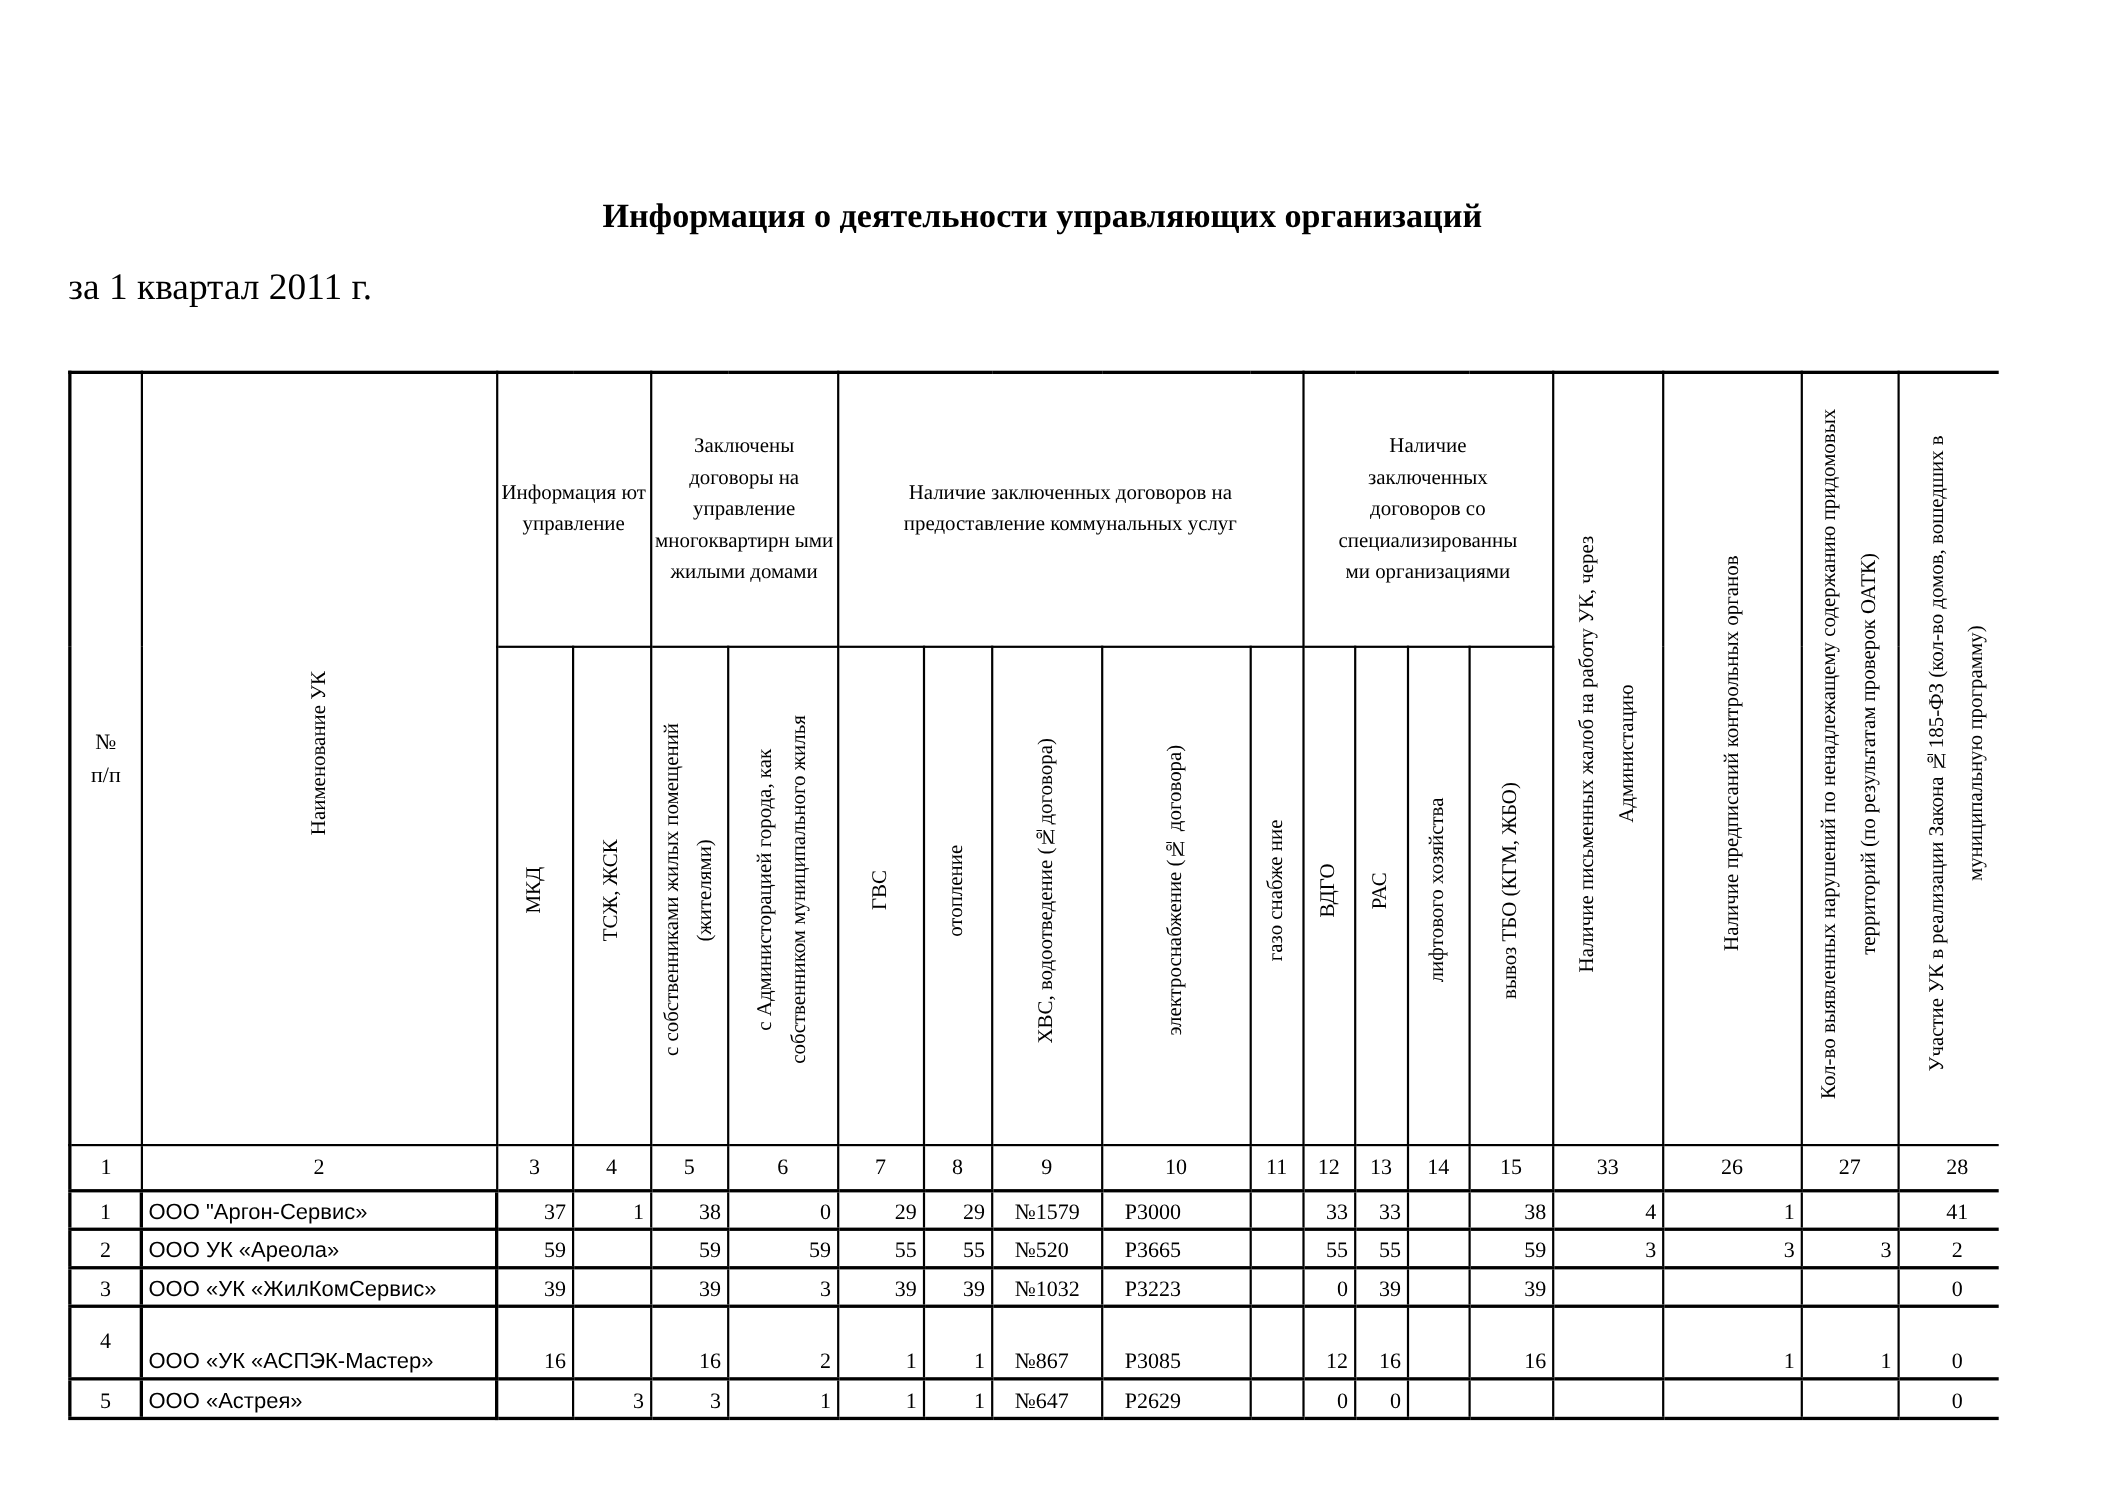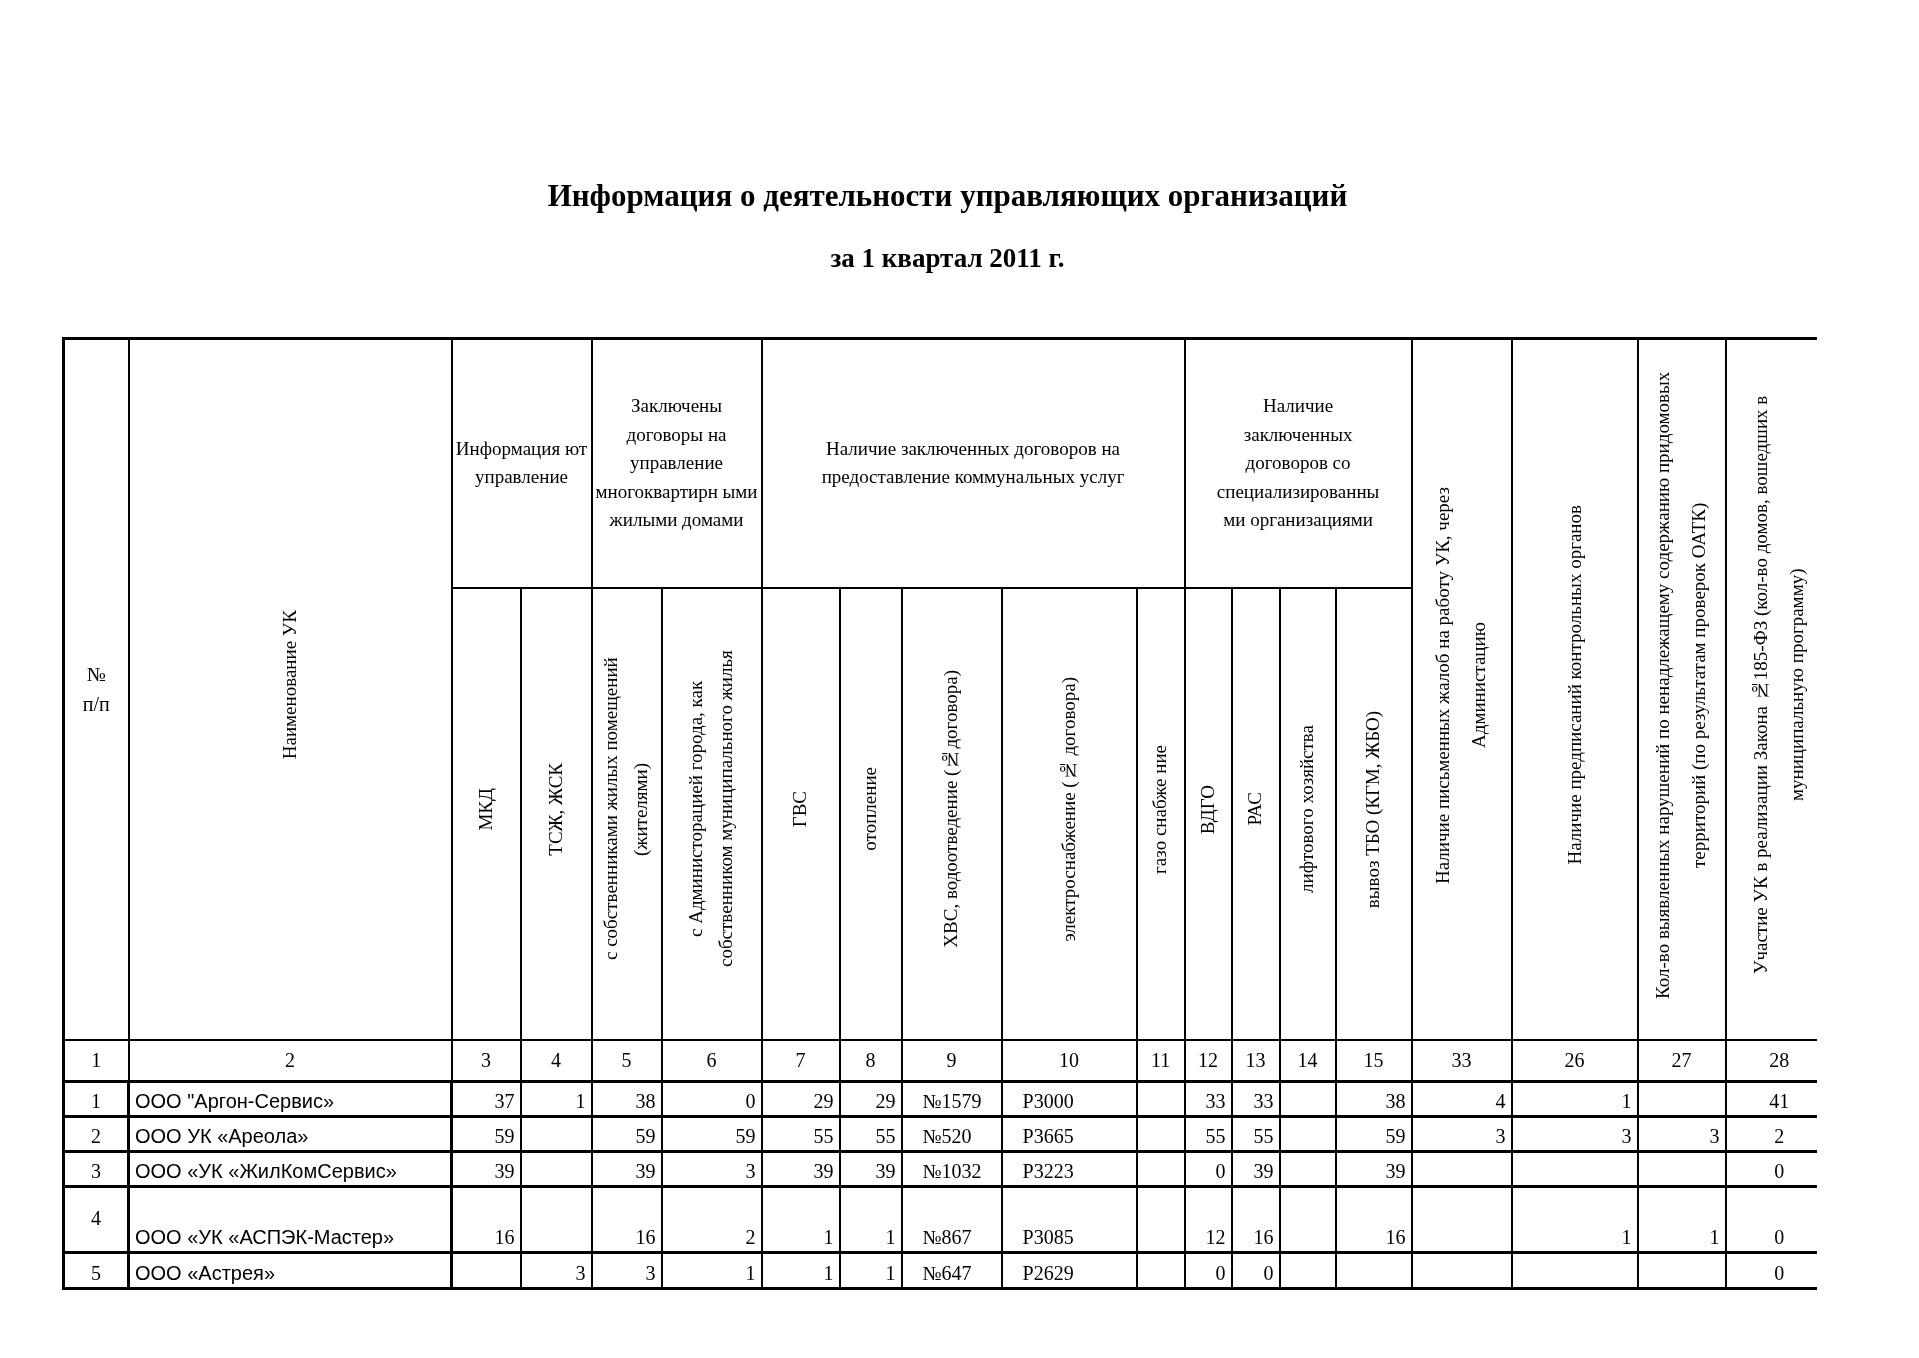--- a/index.html
+++ b/index.html
@@ -1,21 +1,21 @@
 <!DOCTYPE html>
 <html><head>
 <meta charset="utf-8">
 <style>
   html,body{margin:0;padding:0;background:#ffffff;}
   .page{position:relative;width:1817px;height:1358px;background:#fff;overflow:hidden;
         font-family:"Liberation Serif","DejaVu Serif",serif;color:#000;}
   .title1{position:absolute;left:62px;top:178px;width:1771px;text-align:center;
           font-size:31px;font-weight:bold;}
-  .title2{position:absolute;left:62px;top:243px;width:1771px;text-align:center;
-          font-size:27px;font-weight:bold;}
+  .title2{position:absolute;left:62px;top:243px;width:1771px;text-align:left;
+          font-size:34px;font-weight:normal;}
   table.main{position:absolute;left:62px;top:337px;border-collapse:collapse;table-layout:fixed;
              width:1771px;border:3px solid #000;}
   td{border:2px solid #000;padding:0;overflow:hidden;}
   .hd{font-size:19px;text-align:center;vertical-align:middle;line-height:1.5;border-radius:15px;}
   .g4pad{padding:0 26px;}
   tr.h1{height:248px;} tr.h2{height:450px;} tr.nums{height:42px;}
   tr.d{height:35px;} tr.d4{height:66px;} tr.d5{height:36px;}
   .rot{display:inline-block;writing-mode:vertical-rl;transform:rotate(180deg);
        font-size:19px;line-height:1.6;max-height:430px;white-space:normal;}
   .mh320{max-height:320px;}

